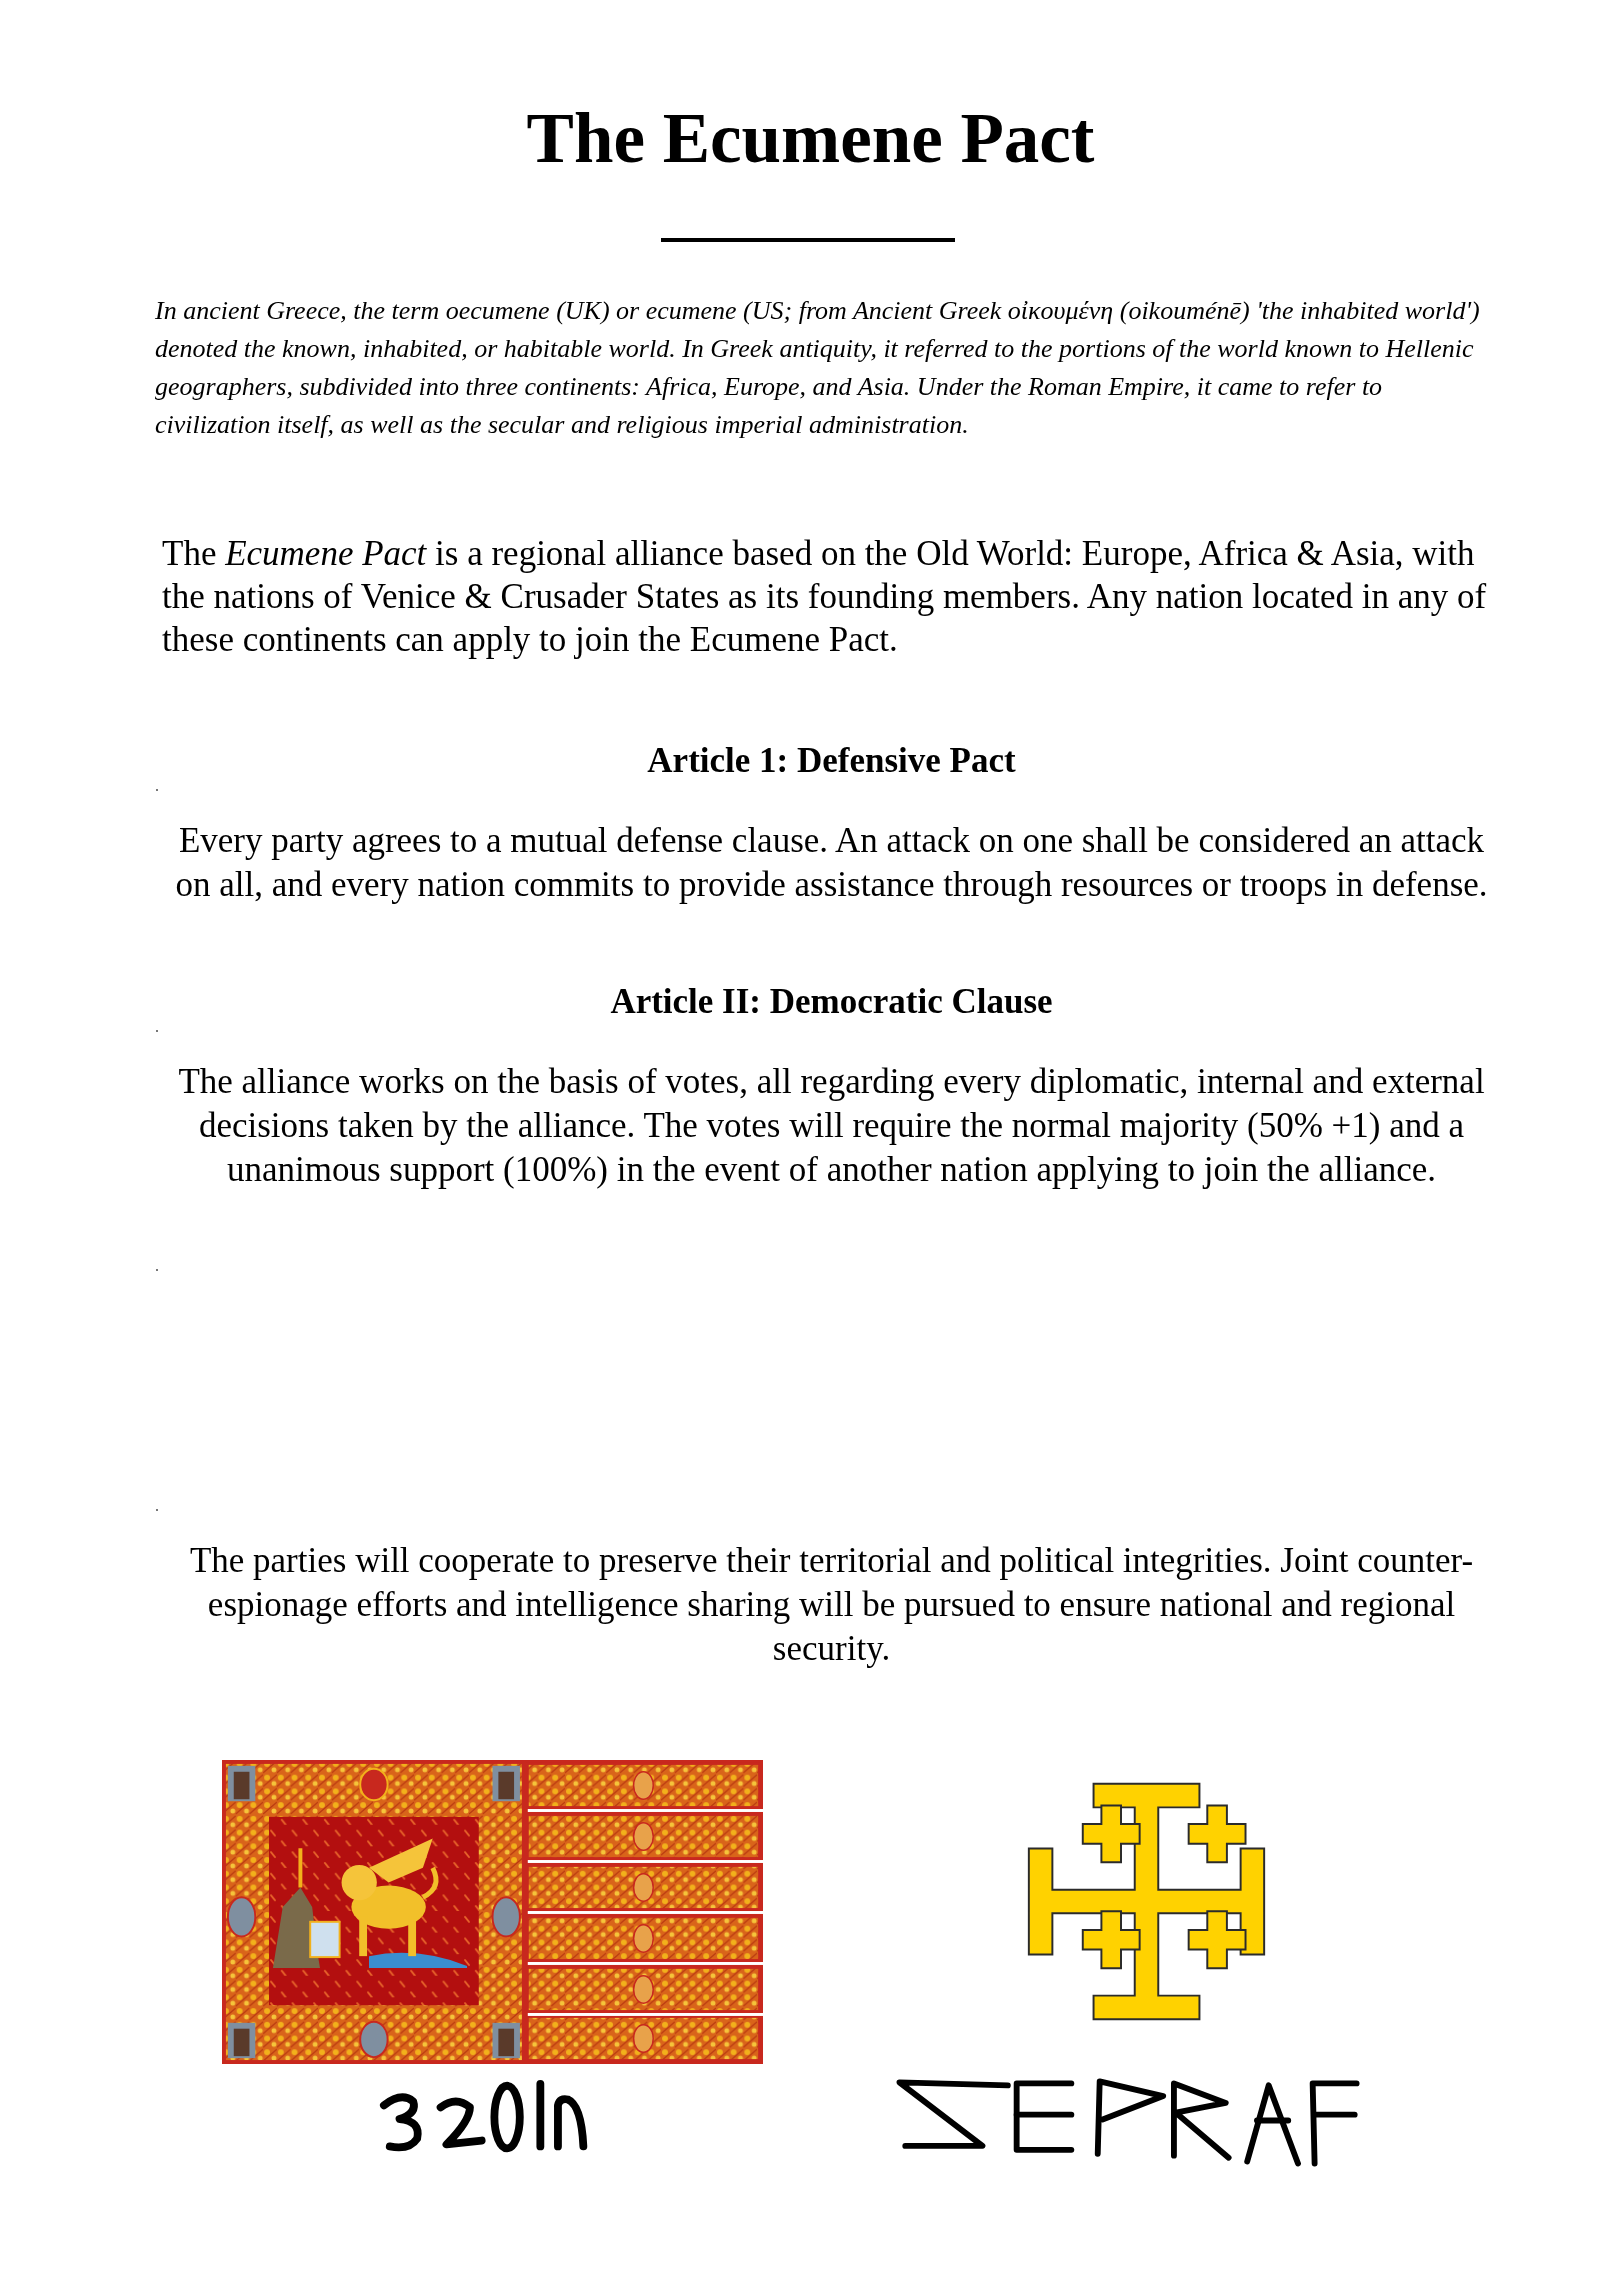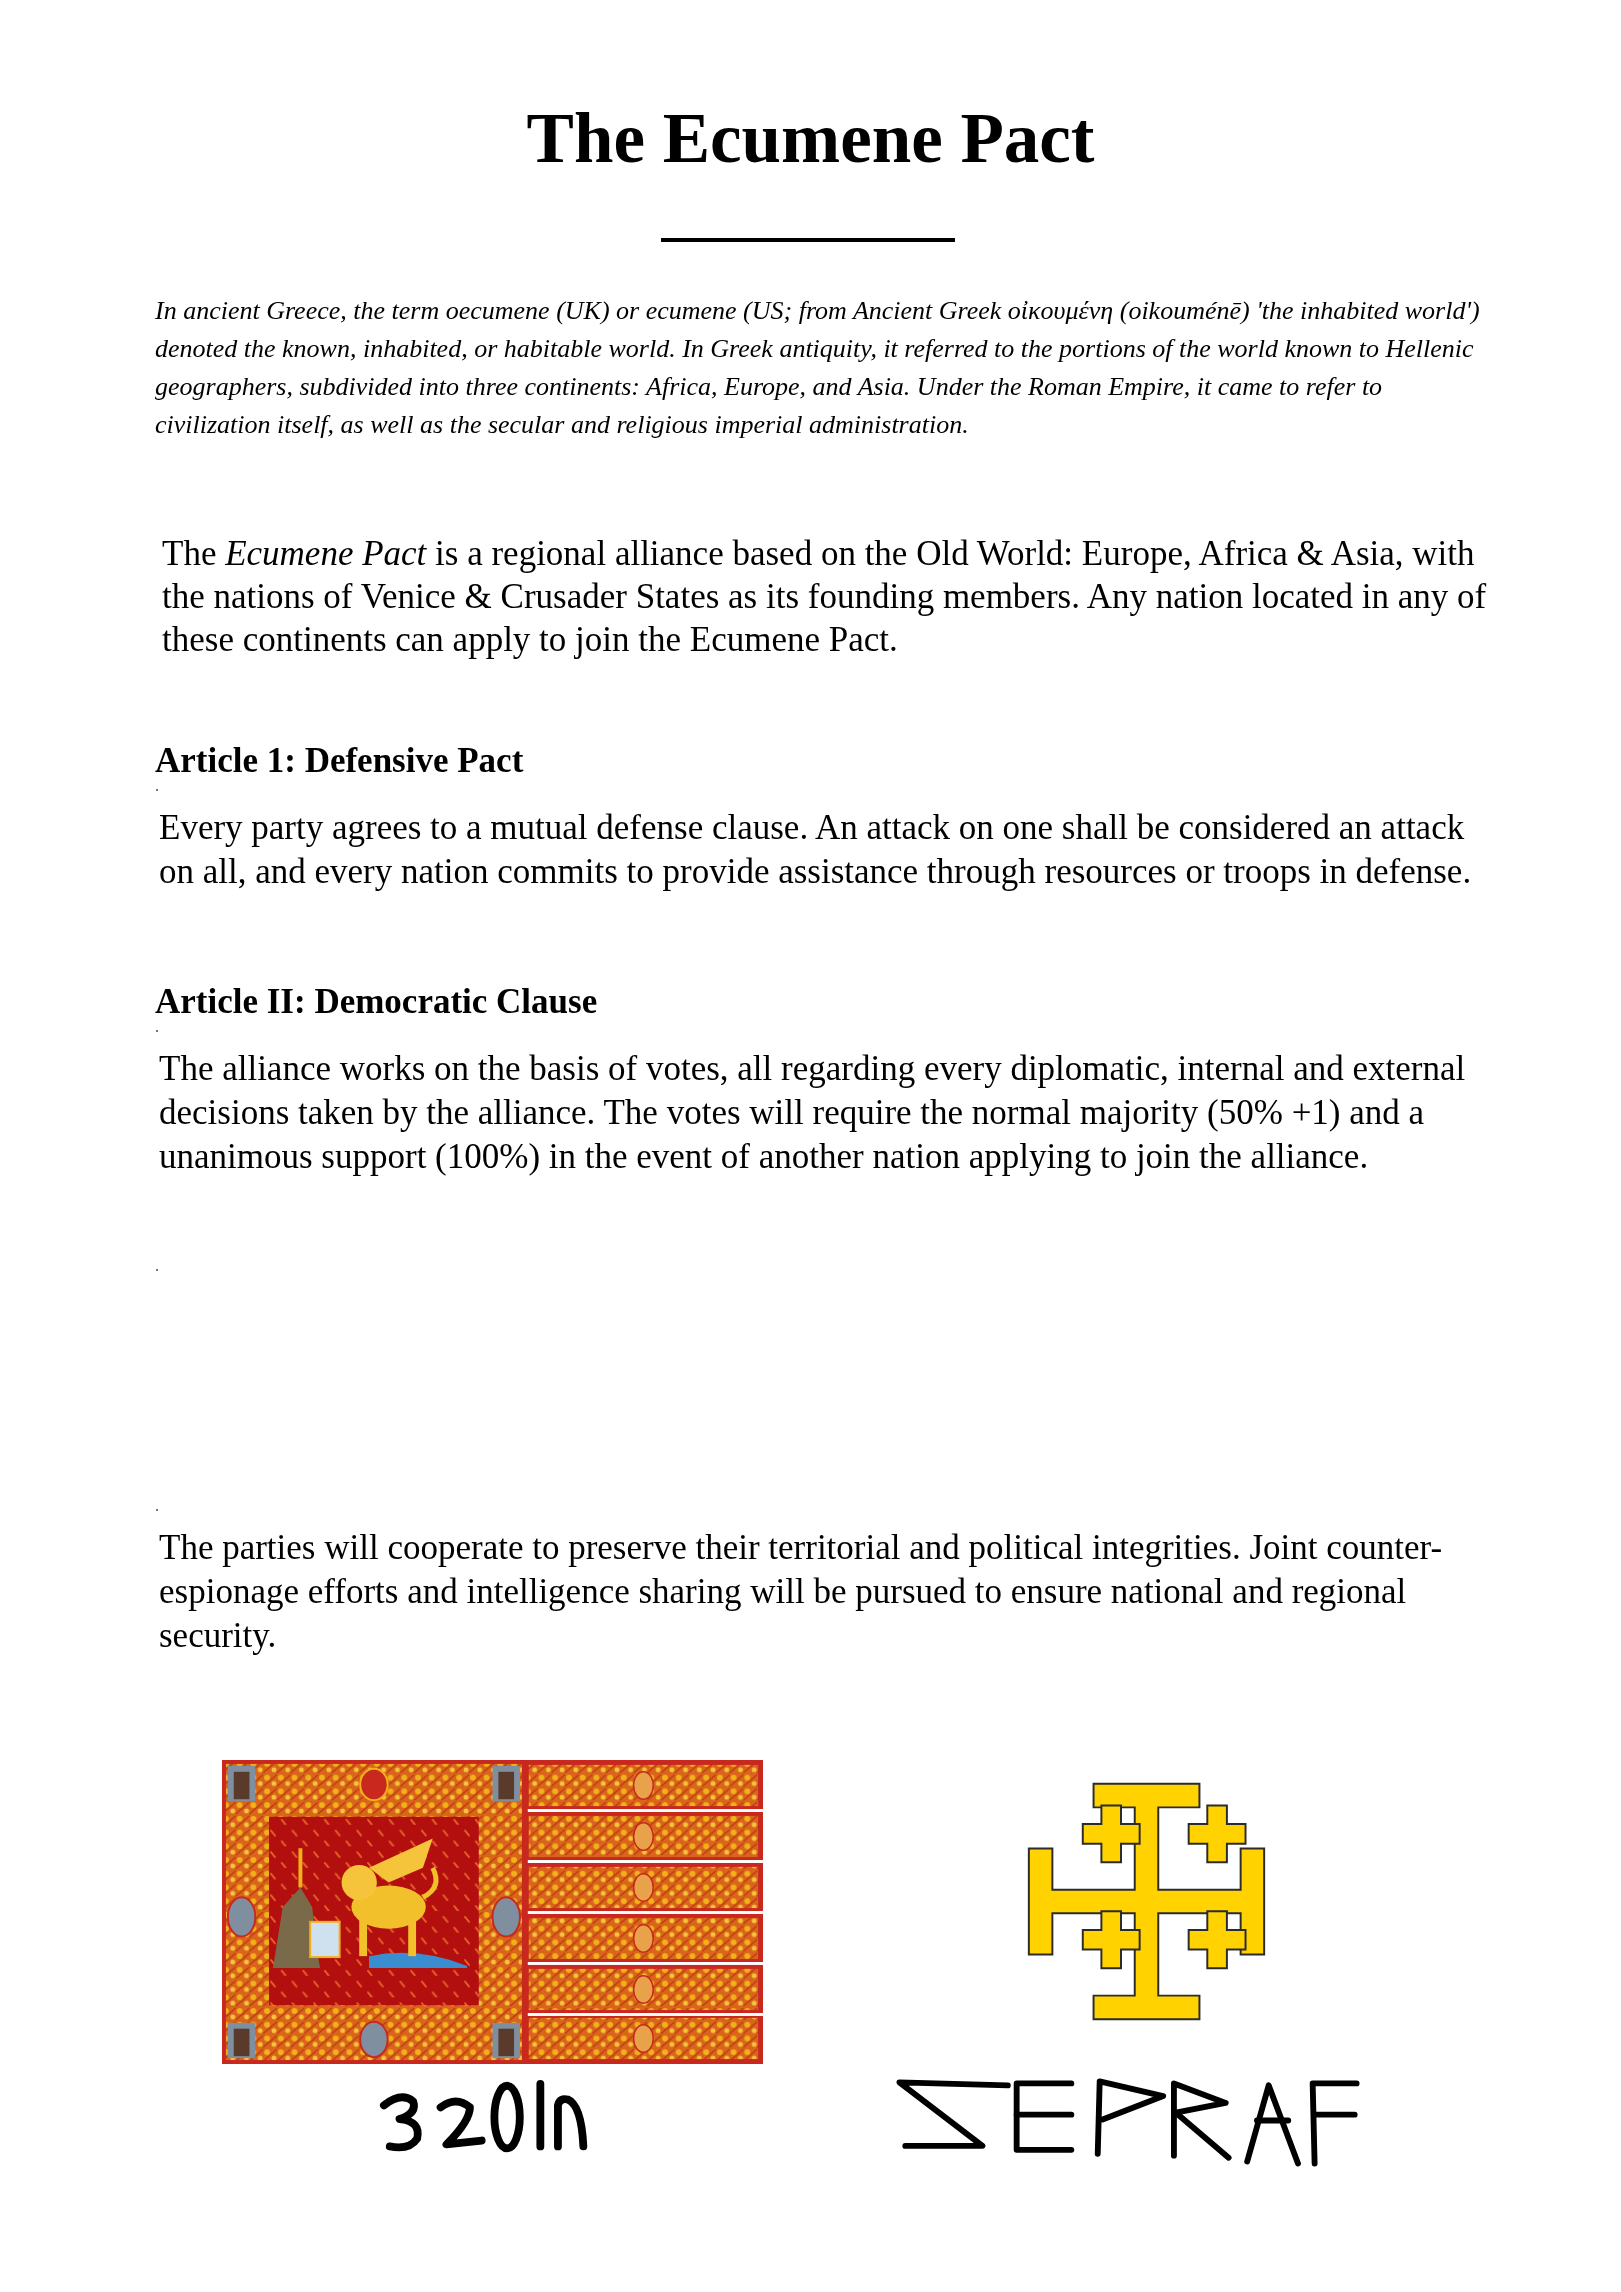--- a/index.html
+++ b/index.html
@@ -9,25 +9,25 @@
 
   .title { position: absolute; left: 0; width: 1621px; top: 94px; margin: 0;
            text-align: center; font-weight: bold; font-size: 71px; line-height: 88px; letter-spacing: 0px; }
   .title-rule { position: absolute; left: 661px; top: 238px; width: 294px; height: 3.9px; background: #000; }
 
   .content { position: absolute; left: 155px; width: 1333px; }
   .intro { top: 292px; margin: 0; font-style: italic; font-size: 26px; line-height: 38px; }
   .lead { top: 525px; margin: 7px; font-size: 35px; line-height: 43px; }
   .lead em { font-style: italic; }
 
-  .article { position: absolute; left: 155px; width: 1353px; }
+  .article { position: absolute; left: 155px; width: 1353px; text-align: center; }
   .article h2 { margin: 0; font-size: 35px; font-weight: bold; line-height: 43px; }
   .article .dot { display: block; height: 19.6px; position: relative; }
   .article .dot span { position: absolute; left: 1px; top: 6.9px; width: 2px; height: 2px; background: #777; }
-  .article p { margin: 4px; font-size: 35px; line-height: 44px; }
+  .article p { margin: 17px; font-size: 35px; line-height: 44px; }
 
   .a1 { top: 739px; }
   .a2 { top: 980px; }
   .a3 { top: 1262px; }
   .a4 { top: 1502px; }
 
   .flag-venice { position: absolute; left: 222px; top: 1760px; width: 541px; height: 304px; }
   .cross { position: absolute; left: 1021px; top: 1776px; width: 251px; height: 251px; }
   .sig-left { position: absolute; left: 372px; top: 2076px; width: 235px; height: 88px; }
   .sig-right { position: absolute; left: 887px; top: 2058px; width: 568px; height: 127px; }

